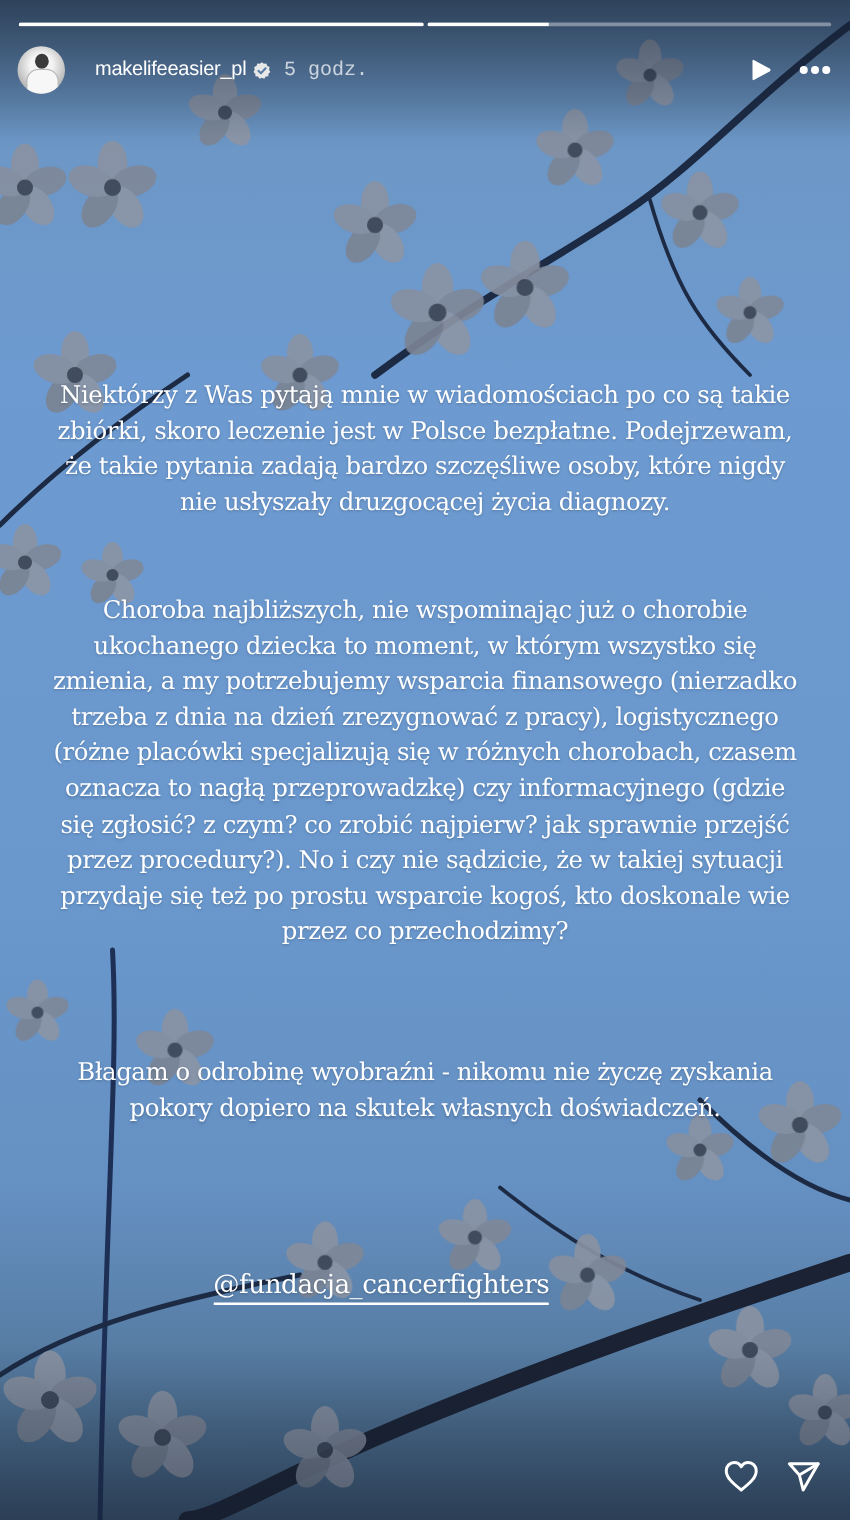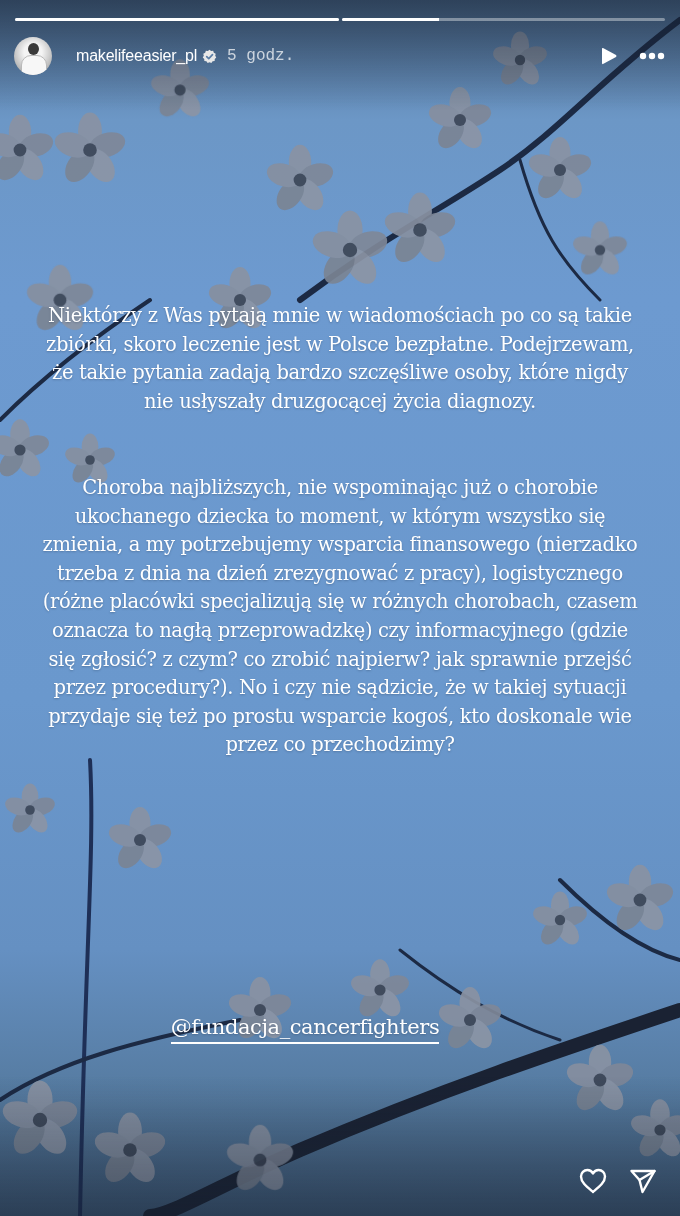--- a/index.html
+++ b/index.html
@@ -166,20 +166,21 @@
       <svg width="26" height="8" viewBox="0 0 26 8">
         <circle cx="4" cy="4" r="3.2" fill="#fff"></circle>
           <circle cx="13" cy="4" r="3.2" fill="#fff"></circle>
           <circle cx="22" cy="4" r="3.2" fill="#fff"></circle>
       </svg>
     </div>
   </div>
 
   <div class="text-block p1">Niektórzy z Was pytają mnie w wiadomościach po co są takie zbiórki, skoro leczenie jest w Polsce bezpłatne. Podejrzewam, że takie pytania zadają bardzo szczęśliwe osoby, które nigdy nie usłyszały druzgocącej życia diagnozy.</div>
   <div class="text-block p2">Choroba najbliższych, nie wspominając już o chorobie ukochanego dziecka to moment, w którym wszystko się zmienia, a my potrzebujemy wsparcia finansowego (nierzadko trzeba z dnia na dzień zrezygnować z pracy), logistycznego (różne placówki specjalizują się w różnych chorobach, czasem oznacza to nagłą przeprowadzkę) czy informacyjnego (gdzie się zgłosić? z czym? co zrobić najpierw? jak sprawnie przejść przez procedury?). No i czy nie sądzicie, że w takiej sytuacji przydaje się też po prostu wsparcie kogoś, kto doskonale wie przez co przechodzimy?</div>
+  <div class="text-block p3">Błagam o odrobinę wyobraźni - nikomu nie życzę zyskania pokory dopiero na skutek własnych doświadczeń.</div>
 
   <div class="mention">
     <span>@fundacja_cancerfighters</span>
   </div>
 
   <div class="footer-actions">
     <div class="btn">
       <svg width="30" height="28" viewBox="0 0 30 28">
         <path d="M15 25 C9 20 3 15.5 3 9.5 C3 5.8 5.9 3 9.4 3 C11.9 3 13.9 4.4 15 6.4 C16.1 4.4 18.1 3 20.6 3 C24.1 3 27 5.8 27 9.5 C27 15.5 21 20 15 25 Z" fill="none" stroke="#fff" stroke-width="2.4" stroke-linejoin="round"></path>
       </svg>

